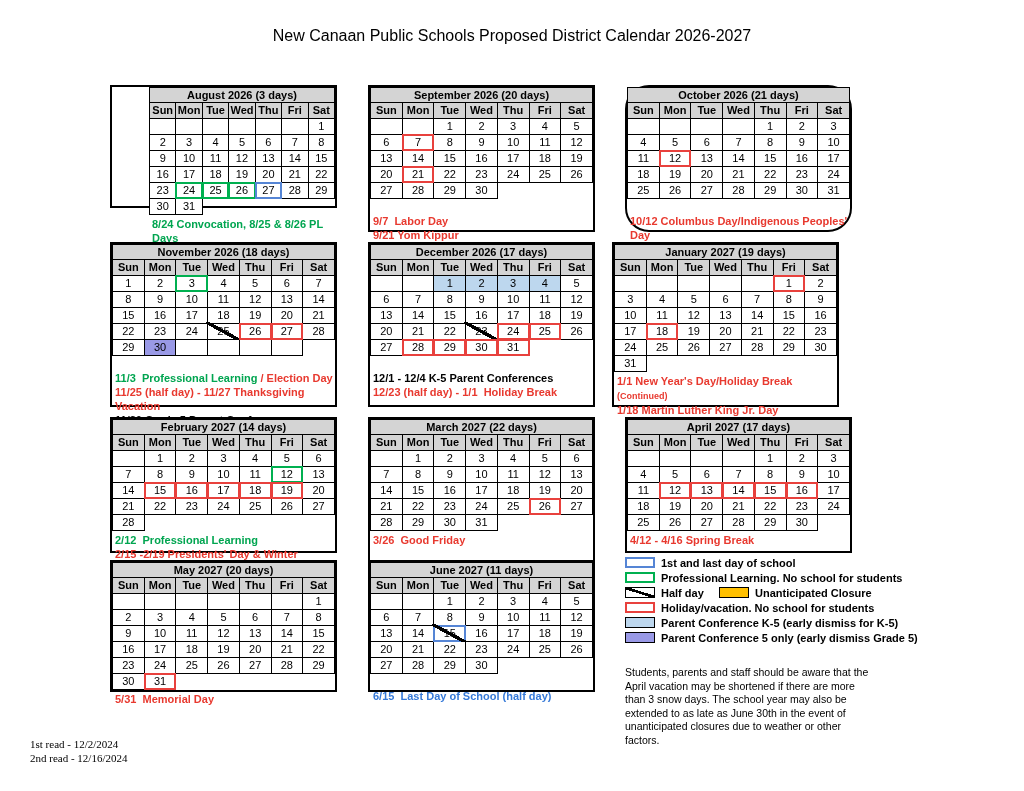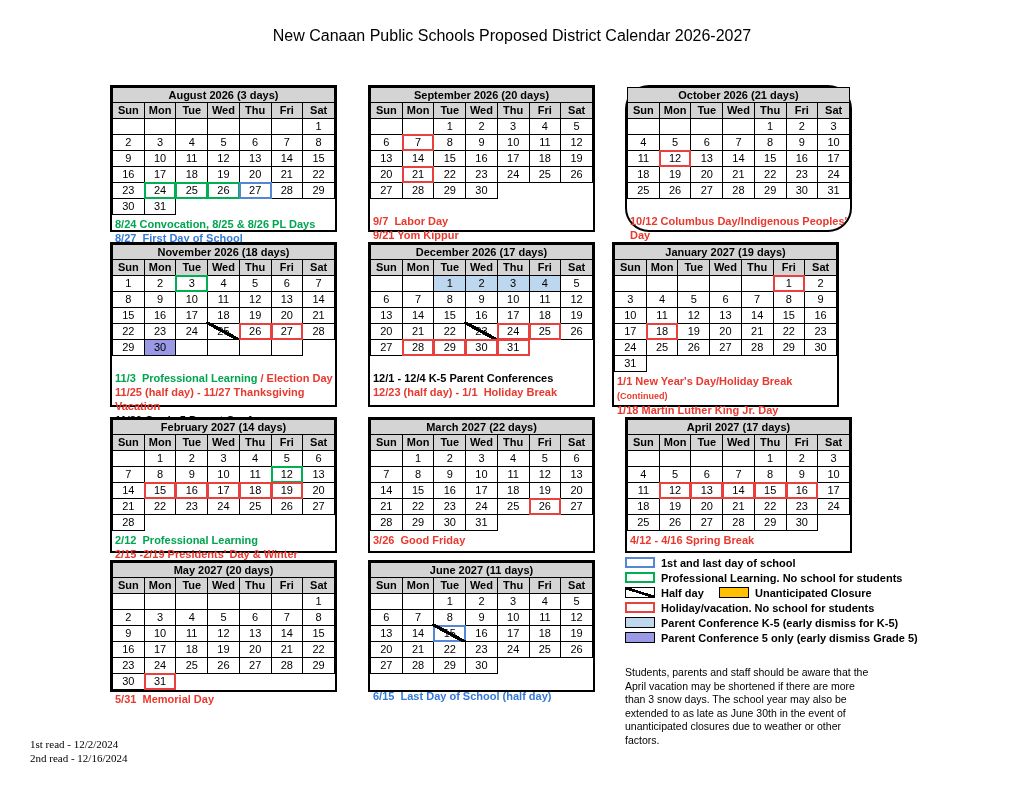--- a/index.html
+++ b/index.html
@@ -44,21 +44,21 @@
   .legend-label.fixedw{width:58px;}
   .bottom-note{position:absolute;left:625px;top:666px;width:248px;font-size:10.5px;line-height:13.5px;}
   .footer{position:absolute;left:30px;top:737px;font-size:11px;line-height:14px;font-family:Liberation Serif, serif;}
 </style>
 </head>
 <body>
 
 <div class="page-title">New Canaan Public Schools Proposed District Calendar 2026-2027</div>
 
 <div id="months">
-    <div class="month" style="left: 110px; top: 85px; height: 147px;">
+    <div class="month" style="left: 110px; top: 85px; height: 123px; padding-left: 37px;">
       <table class="cal">
         <tbody>
           <tr>
             <td class="mtitle" colspan="7">August 2026 (3 days)</td>
           </tr>
           <tr>
             <td class="hd">Sun</td>
             <td class="hd">Mon</td>
             <td class="hd">Tue</td>
             <td class="hd">Wed</td>
@@ -531,21 +531,21 @@
             <td class="nocell"></td>
             <td class="nocell"></td>
           </tr>
         </tbody>
       </table>
       <div class="notes" style="margin-top: 2px;">
         <div class="note-line"><span class="nc-green">2/12  Professional Learning</span></div>
         <div class="note-line"><span class="nc-red">2/15 -2/19 Presidents' Day &amp; Winter Recess</span></div>
       </div>
     </div>
-    <div class="month" style="left: 368px; top: 417px; height: 136px;">
+    <div class="month" style="left: 368px; top: 417px; height: 159px;">
       <table class="cal">
         <tbody>
           <tr>
             <td class="mtitle" colspan="7">March 2027 (22 days)</td>
           </tr>
           <tr>
             <td class="hd">Sun</td>
             <td class="hd">Mon</td>
             <td class="hd">Tue</td>
             <td class="hd">Wed</td>

